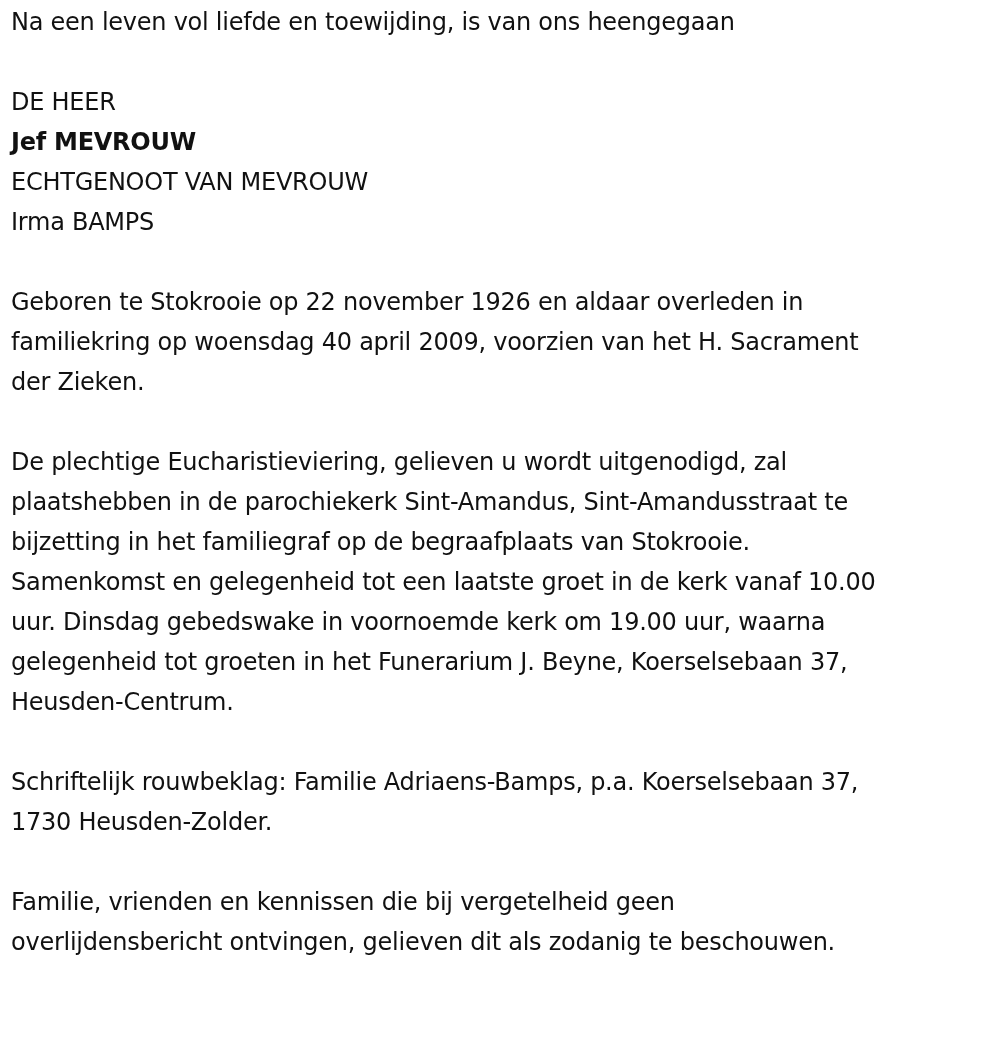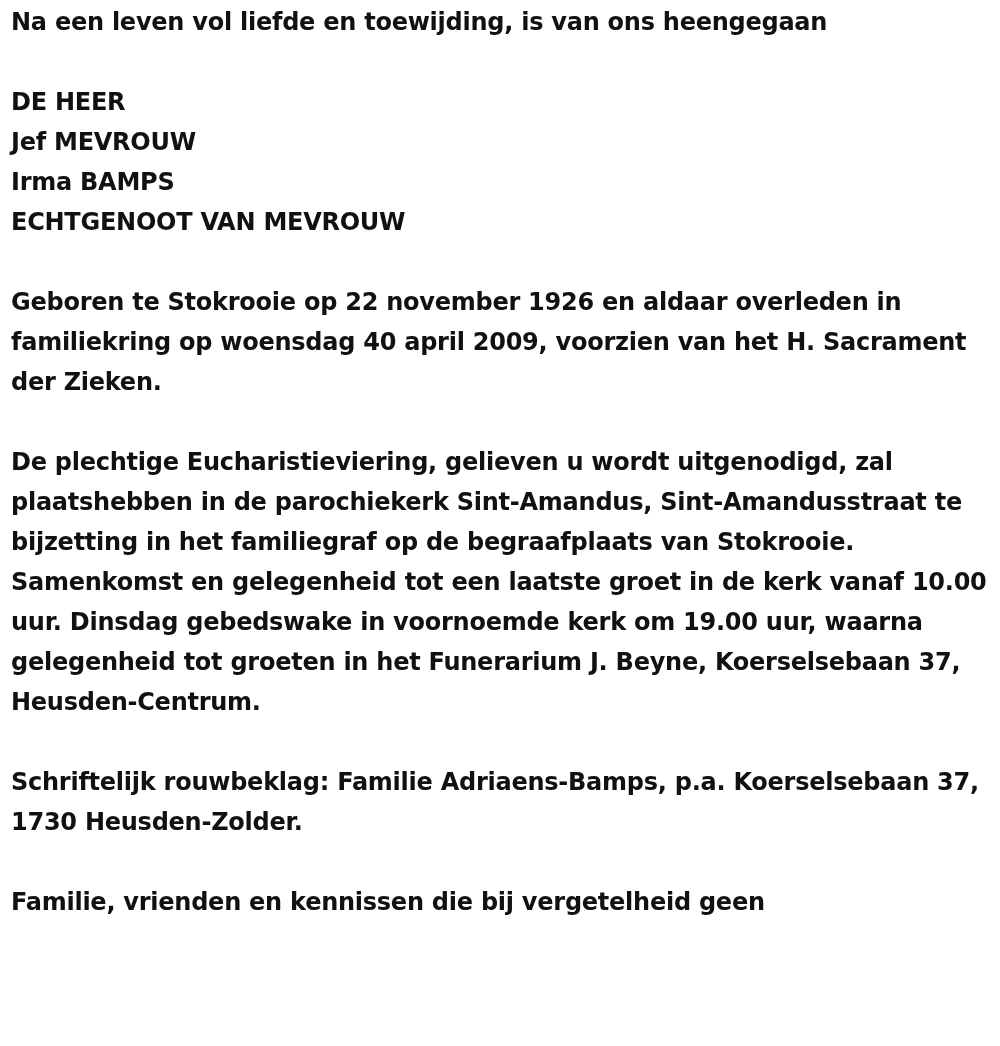--- a/index.html
+++ b/index.html
@@ -16,41 +16,40 @@
     }
     .doc {
       padding: 2px 0 0 11px;
       font-size: 24px;
       line-height: 40px;
       letter-spacing: -0.25px;
     }
     .line {
       display: block;
       white-space: nowrap;
-      font-weight: bold;
     }
     .blank {
       display: block;
       height: 40px;
     }
     .bold {
       font-weight: bold;
     }
   </style>
 </head>
 <body>
 
 <div class="doc">
   <span class="line">Na een leven vol liefde en toewijding, is van ons heengegaan</span>
   <span class="blank"></span>
 
   <span class="line">DE HEER</span>
   <span class="line bold">Jef MEVROUW</span>
+  <span class="line">ECHTGENOOT VAN MEVROUW</span>
   <span class="line">Irma BAMPS</span>
-  <span class="line">ECHTGENOOT VAN MEVROUW</span>
   <span class="blank"></span>
 
   <div>
     <span class="line">Geboren te Stokrooie op 22 november 1926 en aldaar overleden in</span>
     <span class="line">familiekring op woensdag 40 april 2009, voorzien van het H. Sacrament</span>
     <span class="line">der Zieken.</span>
   </div>
   <span class="blank"></span>
 
   <div>
@@ -65,14 +64,15 @@
   <span class="blank"></span>
 
   <div>
     <span class="line">Schriftelijk rouwbeklag: Familie Adriaens-Bamps, p.a. Koerselsebaan 37,</span>
     <span class="line">1730 Heusden-Zolder.</span>
   </div>
   <span class="blank"></span>
 
   <div>
     <span class="line">Familie, vrienden en kennissen die bij vergetelheid geen</span>
+    <span class="line">overlijdensbericht ontvingen, gelieven dit als zodanig te beschouwen.</span>
   </div>
 </div>
 
 </body></html>

